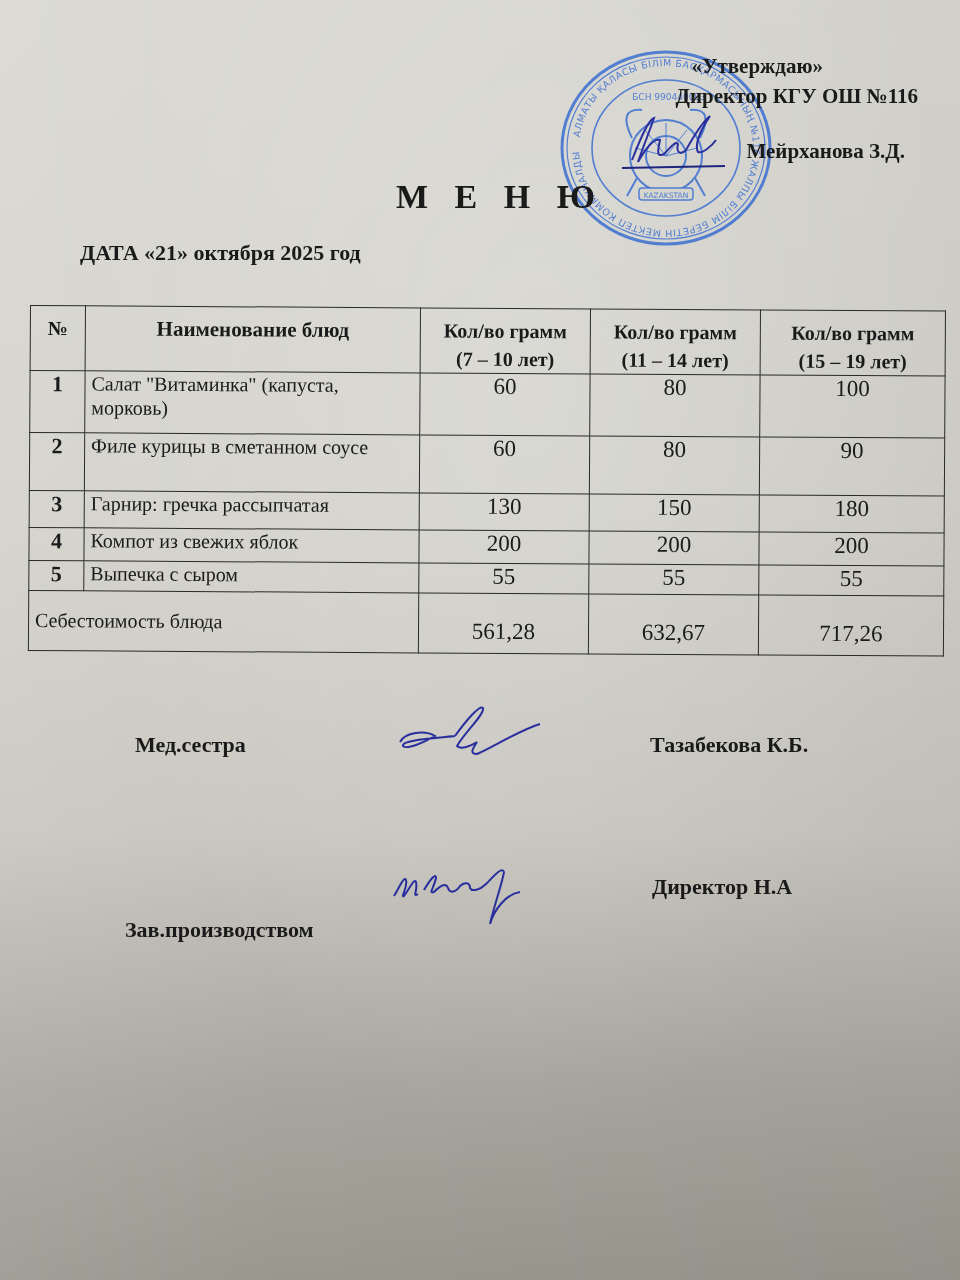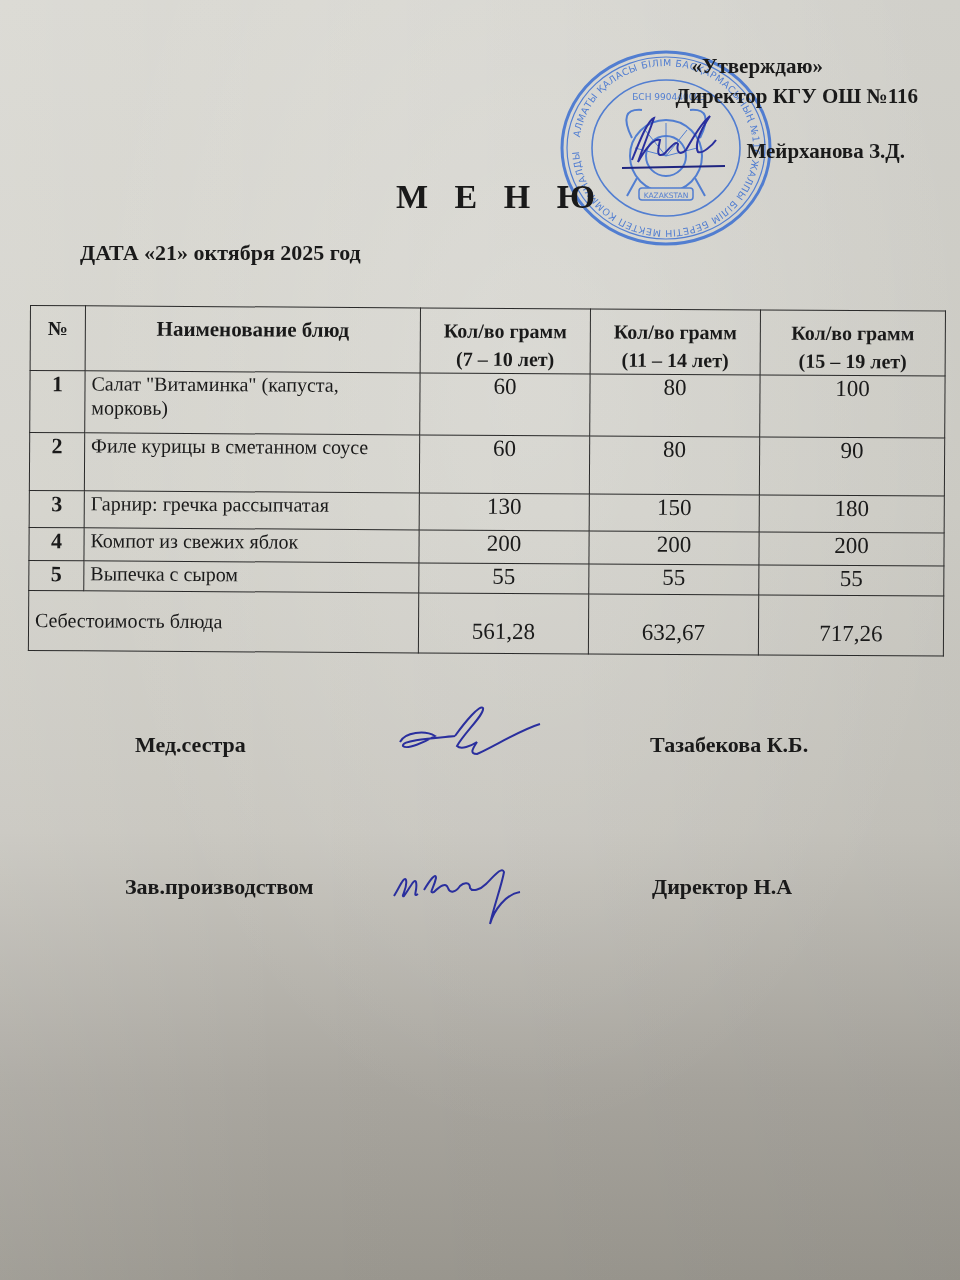--- a/index.html
+++ b/index.html
@@ -55,21 +55,21 @@
   table.menu tr.r5 { height: 30px; }
   table.menu tr.tot { height: 60px; }
   table.menu tr.tot td.lbl { vertical-align: middle; font-size: 20px; padding-left: 6px; }
   table.menu tr.tot td.val { vertical-align: bottom; padding-bottom: 8px; font-size: 23px; }
   .sig-row { position: absolute; left: 0; width: 960px; font-weight: bold; font-size: 22px; }
   .sig-row .role { position: absolute; left: 135px; white-space: nowrap; text-align: center; }
   .sig-row .who { position: absolute; left: 650px; white-space: nowrap; text-align: right; }
   .sig-row .sig { position: absolute; }
   .row-med { top: 732px; }
   .row-zav { top: 874px; }
-  .row-zav .role { left: 125px; }
+  .row-zav .role { left: 125px; margin-top: 43px; }
   .row-zav .who { left: 652px; }
 </style>
 </head>
 <body>
 
 <div class="vignette"></div>
 
 <svg class="stamp" viewBox="0 0 218 200">
   <defs>
     <path id="stampArc" d="M 22 100 A 87 82 0 1 1 196 100 A 87 82 0 1 1 22 100"></path>

